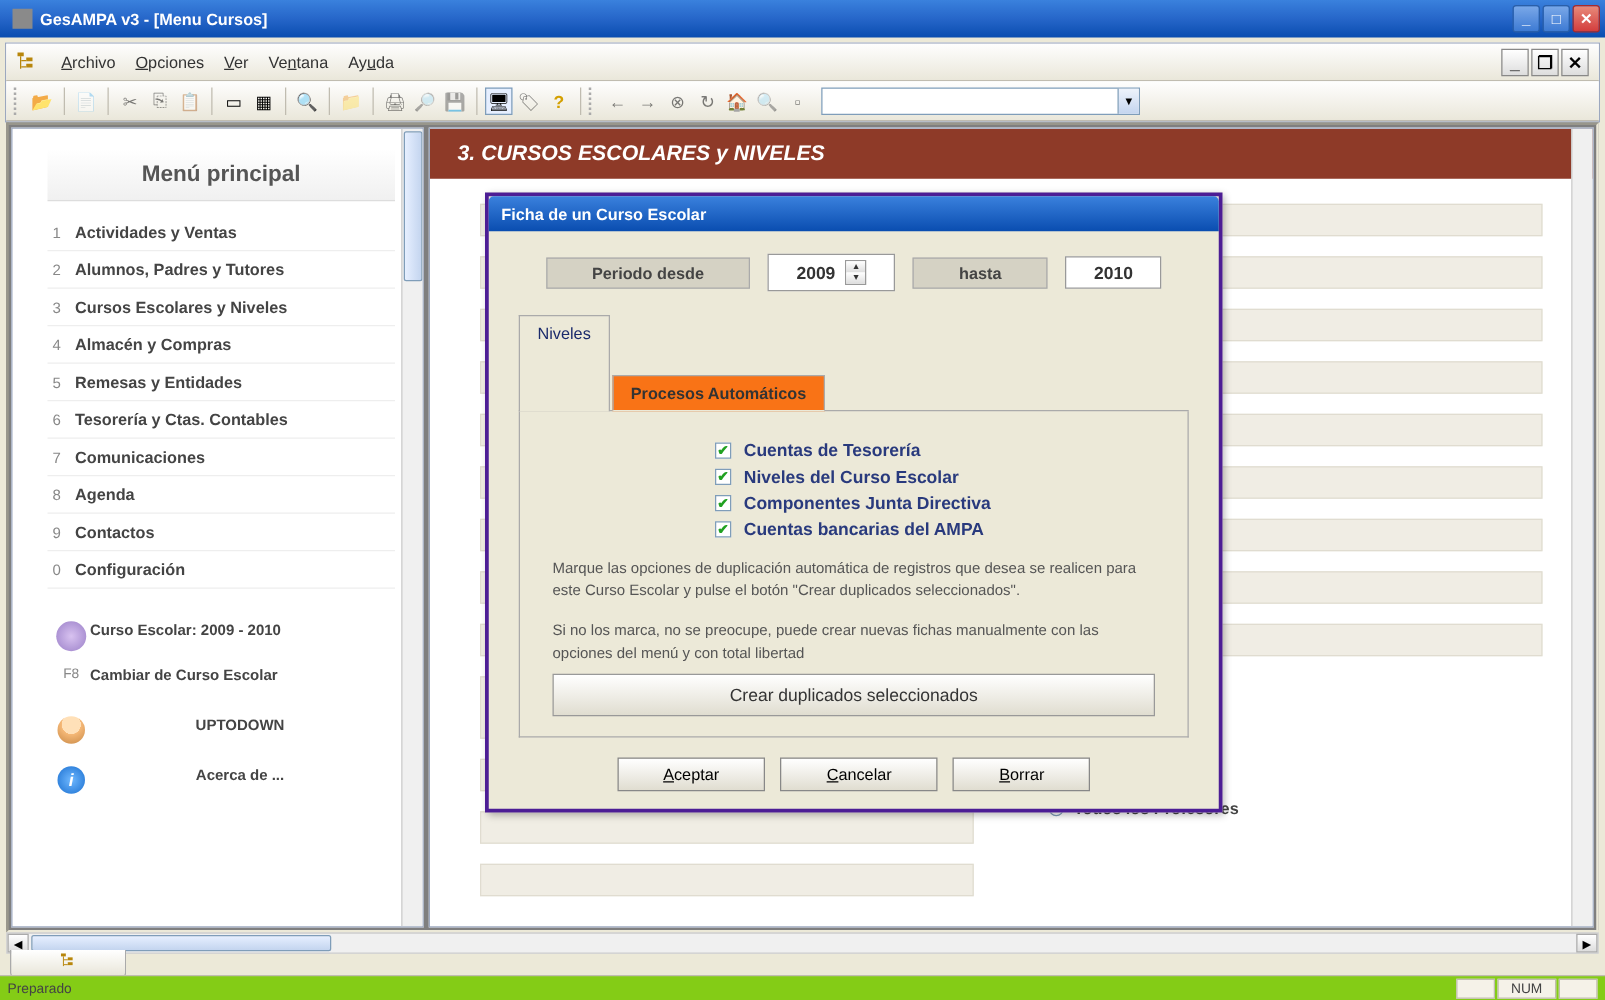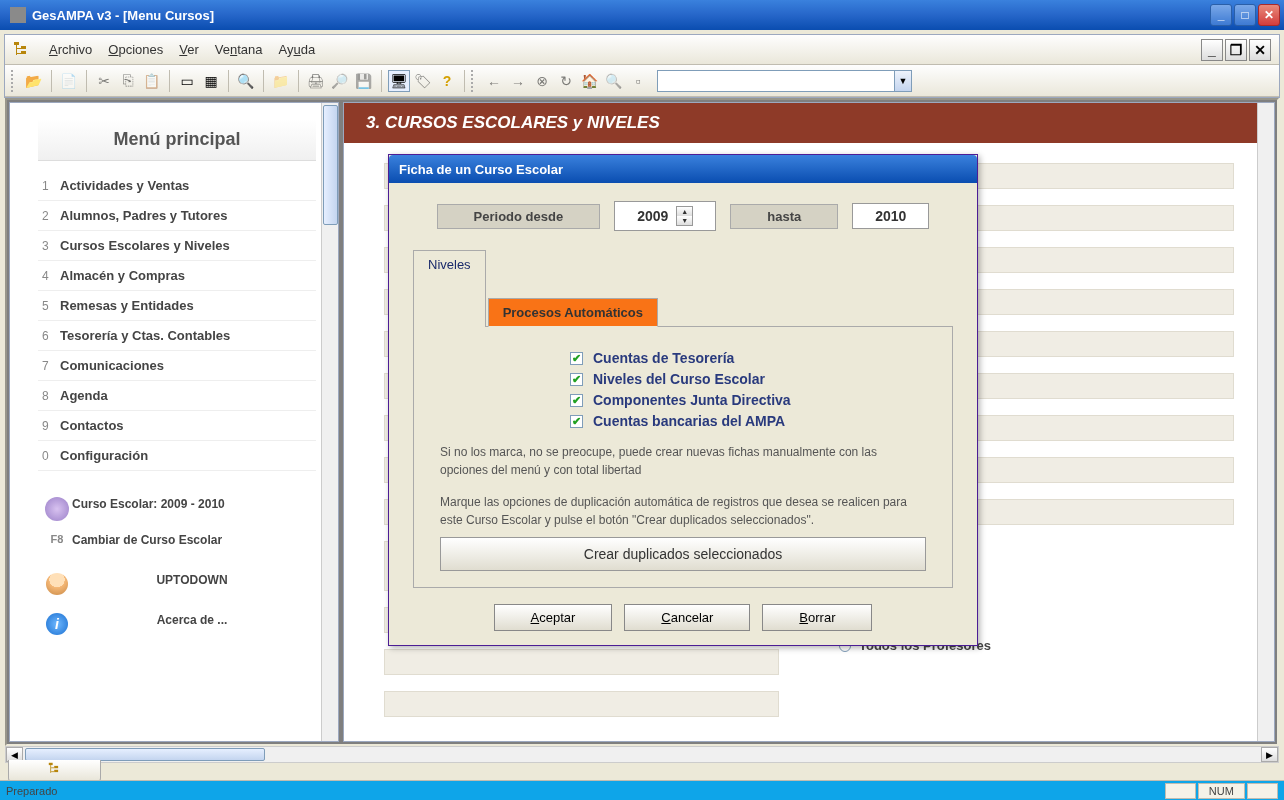--- a/index.html
+++ b/index.html
@@ -59,26 +59,26 @@
 
 .hscroll { position: absolute; left: 5px; right: 5px; height: 17px; bottom: 37px; background: #f0f0f0; border: 1px solid #ccc; display: flex; align-items: center; }
 .hs-btn { width: 17px; height: 15px; background: linear-gradient(to bottom,#fff,#ddd); border: 1px solid #aaa; display: flex; align-items: center; justify-content: center; font-size: 9px; }
 .hs-thumb { width: 240px; height: 13px; background: linear-gradient(to bottom,#e6efff,#c4d5ef); border: 1px solid #7f9db9; margin-left: 2px; border-radius: 2px;}
 
 
 .doc-tabs { position: absolute; left: 8px; bottom: 18px; height: 22px; display: flex; }
 .doc-tab { background: linear-gradient(to bottom,#fff,#e8e5d8); border: 1px solid #aaa; border-top: none; border-radius: 0 0 4px 4px; padding: 2px 10px; font-size: 12px; display: flex; align-items: center; gap: 4px; flex-direction: column; }
 
 
-.statusbar { position: absolute; bottom: 0; left: 0; right: 0; height: 20px; background: #0ea5e9; border-top: 1px solid #c0bcb0; display: flex; align-items: center; font-size: 11px; color: #444; padding: 0 6px; }
+.statusbar { position: absolute; bottom: 0; left: 0; right: 0; height: 20px; background: #84cc16; border-top: 1px solid #c0bcb0; display: flex; align-items: center; font-size: 11px; color: #444; padding: 0 6px; }
 .status-cell { border: 1px solid #c0bcb0; padding: 1px 10px; margin-left: 2px; background: #f5f2e8; }
 .status-main { flex: 1; }
 
 
-.dialog { position: absolute; left: 388px; top: 154px; width: 590px; background: #ece9d8; border: 1px solid #4c1d95; box-shadow: 2px 2px 6px rgba(0,0,0,.3); }
+.dialog { position: absolute; left: 388px; top: 154px; width: 590px; background: #ece9d8; border: 3px solid #4c1d95; box-shadow: 2px 2px 6px rgba(0,0,0,.3); }
 .dlg-title { height: 28px; background: linear-gradient(to bottom,#3a81dd,#0a4db0); color: white; font-size: 13px; font-weight: bold; display: flex; align-items: center; padding: 0 10px; border-radius: 4px 4px 0 0;}
 .dlg-body { padding: 18px 24px 14px; }
 .period-row { display: flex; gap: 14px; align-items: center; justify-content: center; margin-bottom: 18px; }
 .period-lbl { background: #d5d2c4; border: 1px solid #aaa; padding: 4px 36px; font-size: 13px; font-weight: bold; color: #444; }
 .period-val { border: 1px solid #999; background: white; padding: 4px 22px; font-size: 14px; font-weight: bold; color: #333; display: flex; align-items: center; }
 .spinner { display: inline-flex; flex-direction: column; margin-left: 8px; border: 1px solid #999;}
 .spin-btn { width: 15px; height: 9px; font-size: 7px; background: linear-gradient(to bottom,#fff,#ddd); display:flex; align-items:center; justify-content:center; cursor:pointer; }
 
 .tabs { display: flex; border-bottom: 1px solid #aaa; }
 .tab { padding: 6px 14px; font-size: 13px; color: #1a2a6b; border: 1px solid #aaa; border-bottom: none; background: #ece9d8; margin-right: 2px; cursor: pointer; position: relative; top: 1px; }
@@ -216,21 +216,21 @@
           </div>
         </div>
       <div class="mp-info">
         <div class="mp-info-row">
           <span class="ic">
               <span class="gear-icon"></span>
             </span>
           <span>Curso Escolar: 2009 - 2010</span>
         </div>
         <div class="mp-info-row">
-          <span class="ic" style="color:#888;font-size:11px;font-weight:bold">F8</span>
+          <span class="ic" style="color:#888;font-size:11px;font-weight:normal">F8</span>
           <span>Cambiar de Curso Escolar</span>
         </div>
         <div style="height:14px"></div>
         <div class="mp-info-row">
           <span class="ic">
               <span class="user-icon"></span>
             </span>
           <span style="flex:1;text-align:center">UPTODOWN</span>
         </div>
         <div style="height:6px"></div>
@@ -353,22 +353,22 @@
           </div>
           <div class="chk-row">
             <span class="chk">✔</span>
             <span>Componentes Junta Directiva</span>
           </div>
           <div class="chk-row">
             <span class="chk">✔</span>
             <span>Cuentas bancarias del AMPA</span>
           </div>
         </div>
+      <div class="dlg-help">Marque las opciones de duplicación automática de registros que desea se realicen para este Curso Escolar y pulse el botón "Crear duplicados seleccionados".</div>
       <div class="dlg-help">Si no los marca, no se preocupe, puede crear nuevas fichas manualmente con las opciones del menú y con total libertad</div>
-      <div class="dlg-help">Marque las opciones de duplicación automática de registros que desea se realicen para este Curso Escolar y pulse el botón "Crear duplicados seleccionados".</div>
       <button class="big-btn">Crear duplicados seleccionados</button>
     </div>
 
     <div class="dlg-btn-row">
       <button class="dlg-btn"><u>A</u><span>ceptar</span></button>
       <button class="dlg-btn"><u>C</u><span>ancelar</span></button>
       <button class="dlg-btn"><u>B</u><span>orrar</span></button>
     </div>
   </div>
 </div>

